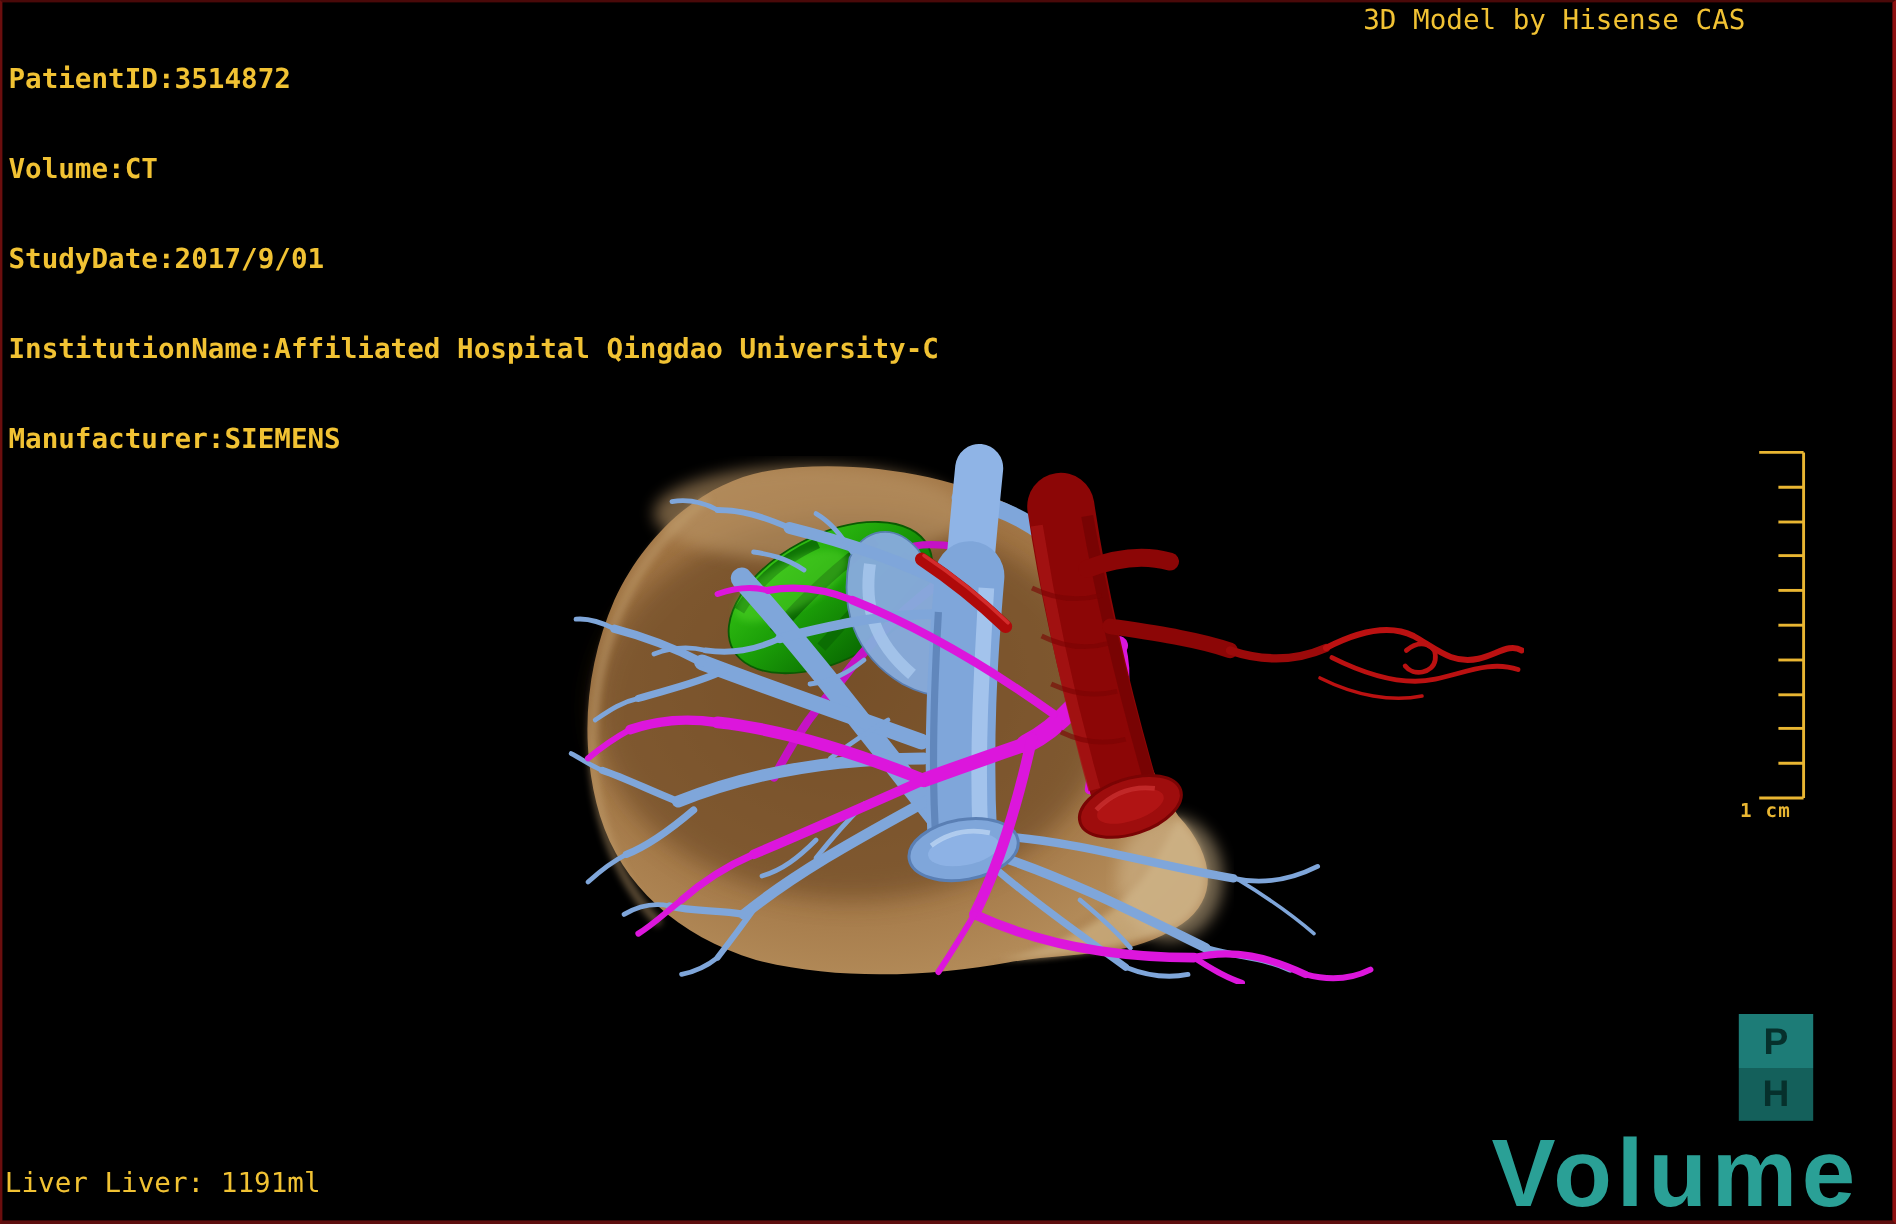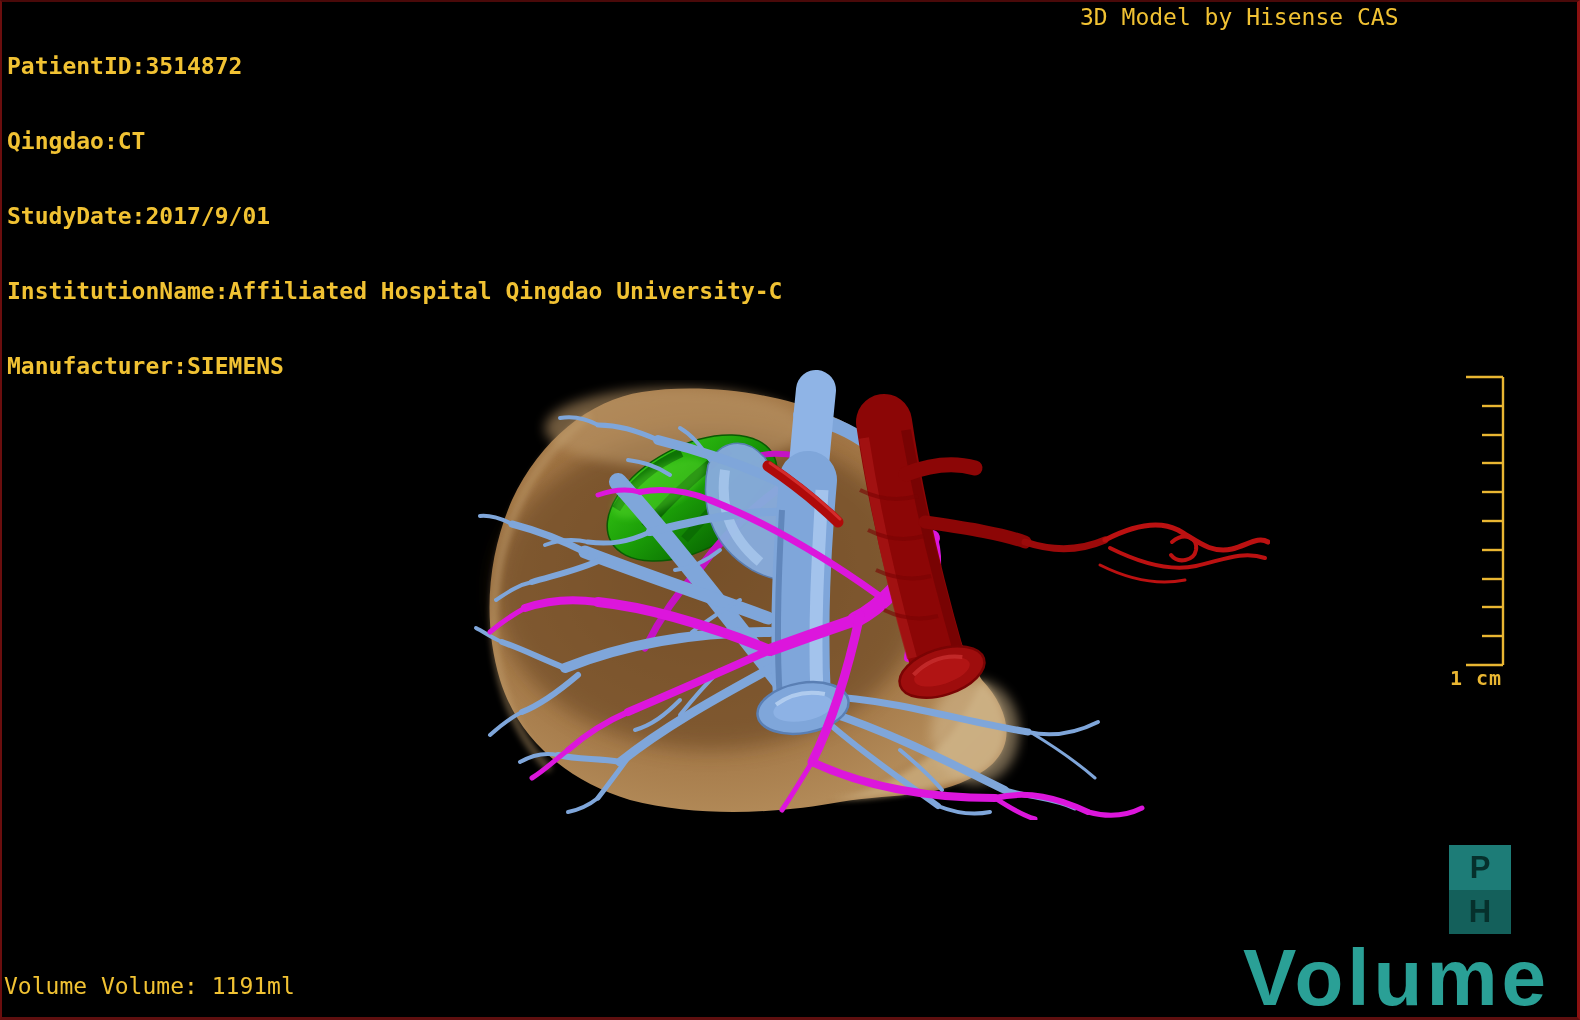--- a/index.html
+++ b/index.html
@@ -5,44 +5,44 @@
   html,body{margin:0;padding:0;background:#000;}
   .screen{
     position:relative;width:1580px;height:1020px;background:#000;overflow:hidden;
     font-family:"DejaVu Sans Mono","Liberation Mono",monospace;
   }
   .frame{position:absolute;inset:0;pointer-events:none;z-index:60;
     border-top:2px solid #4a0909;border-left:2px solid #6b0e0e;
     border-right:3px solid #8c1111;border-bottom:3px solid #5e0f0f;}
   .overlay-text{color:#F1C233;font-size:23px;line-height:25px;white-space:pre;}
   .patient-info{position:absolute;left:7px;top:4px;z-index:40;font-weight:bold;}
-  .title-right{position:absolute;left:1080px;top:5px;z-index:40;text-align:right;}
+  .title-right{position:absolute;left:1136px;top:5px;z-index:40;text-align:right;}
   .volume{position:absolute;left:4px;top:974px;z-index:40;}
   .model-svg{position:absolute;left:470px;top:370px;width:800px;height:450px;z-index:10;}
   .ruler-svg{position:absolute;left:1458px;top:371px;width:52px;height:300px;z-index:40;}
   .ruler-label{position:absolute;left:1450px;top:666px;z-index:40;color:#E9B632;
-    font-size:20px;font-weight:bold;letter-spacing:1px;}
+    font-size:16px;font-weight:bold;letter-spacing:1px;}
   .cube{position:absolute;left:1449px;top:845px;width:62px;height:89px;z-index:40;
     font-family:"Liberation Sans",sans-serif;}
   .cube .half{width:62px;height:44.5px;display:flex;align-items:center;justify-content:center;
     color:#06302C;font-size:31px;font-weight:600;line-height:1;}
   .cube .top{background:#1D7C77;}
   .cube .bottom{background:#14605B;}
   .logo{position:absolute;left:1243px;top:938px;z-index:40;color:#2AA096;
     font-family:"Liberation Sans",sans-serif;font-weight:bold;font-size:80px;
     letter-spacing:4px;line-height:1;white-space:nowrap;}
 </style>
 </head>
 <body>
 
 <div class="screen">
 
   <div class="patient-info overlay-text">
     <div>PatientID:3514872</div>
-    <div>Qingdao:CT</div>
+    <div>Volume:CT</div>
     <div>StudyDate:2017/9/01</div>
     <div>InstitutionName:Affiliated Hospital Qingdao University-C</div>
     <div>Manufacturer:SIEMENS</div>
   </div>
 
   <div class="title-right overlay-text">3D Model by Hisense CAS</div>
 
   <svg class="model-svg" viewBox="0 0 800 450">
     <defs>
       <radialGradient id="liverGrad" cx="42%" cy="42%" r="70%">
@@ -215,21 +215,21 @@
       <line x1="24" y1="150" x2="45" y2="150"></line>
       <line x1="24" y1="179" x2="45" y2="179"></line>
       <line x1="24" y1="208" x2="45" y2="208"></line>
       <line x1="24" y1="236" x2="45" y2="236"></line>
       <line x1="24" y1="265" x2="45" y2="265"></line>
       <line x1="8" y1="294" x2="45" y2="294"></line>
     </g>
   </svg>
   <div class="ruler-label">1 cm</div>
 
-  <div class="volume overlay-text">Volume Volume: 1191ml</div>
+  <div class="volume overlay-text">Liver Liver: 1191ml</div>
 
   <div class="cube">
     <div class="half top">
       <span>P</span>
     </div>
     <div class="half bottom">
       <span>H</span>
     </div>
   </div>
   <div class="logo">Volume</div>

